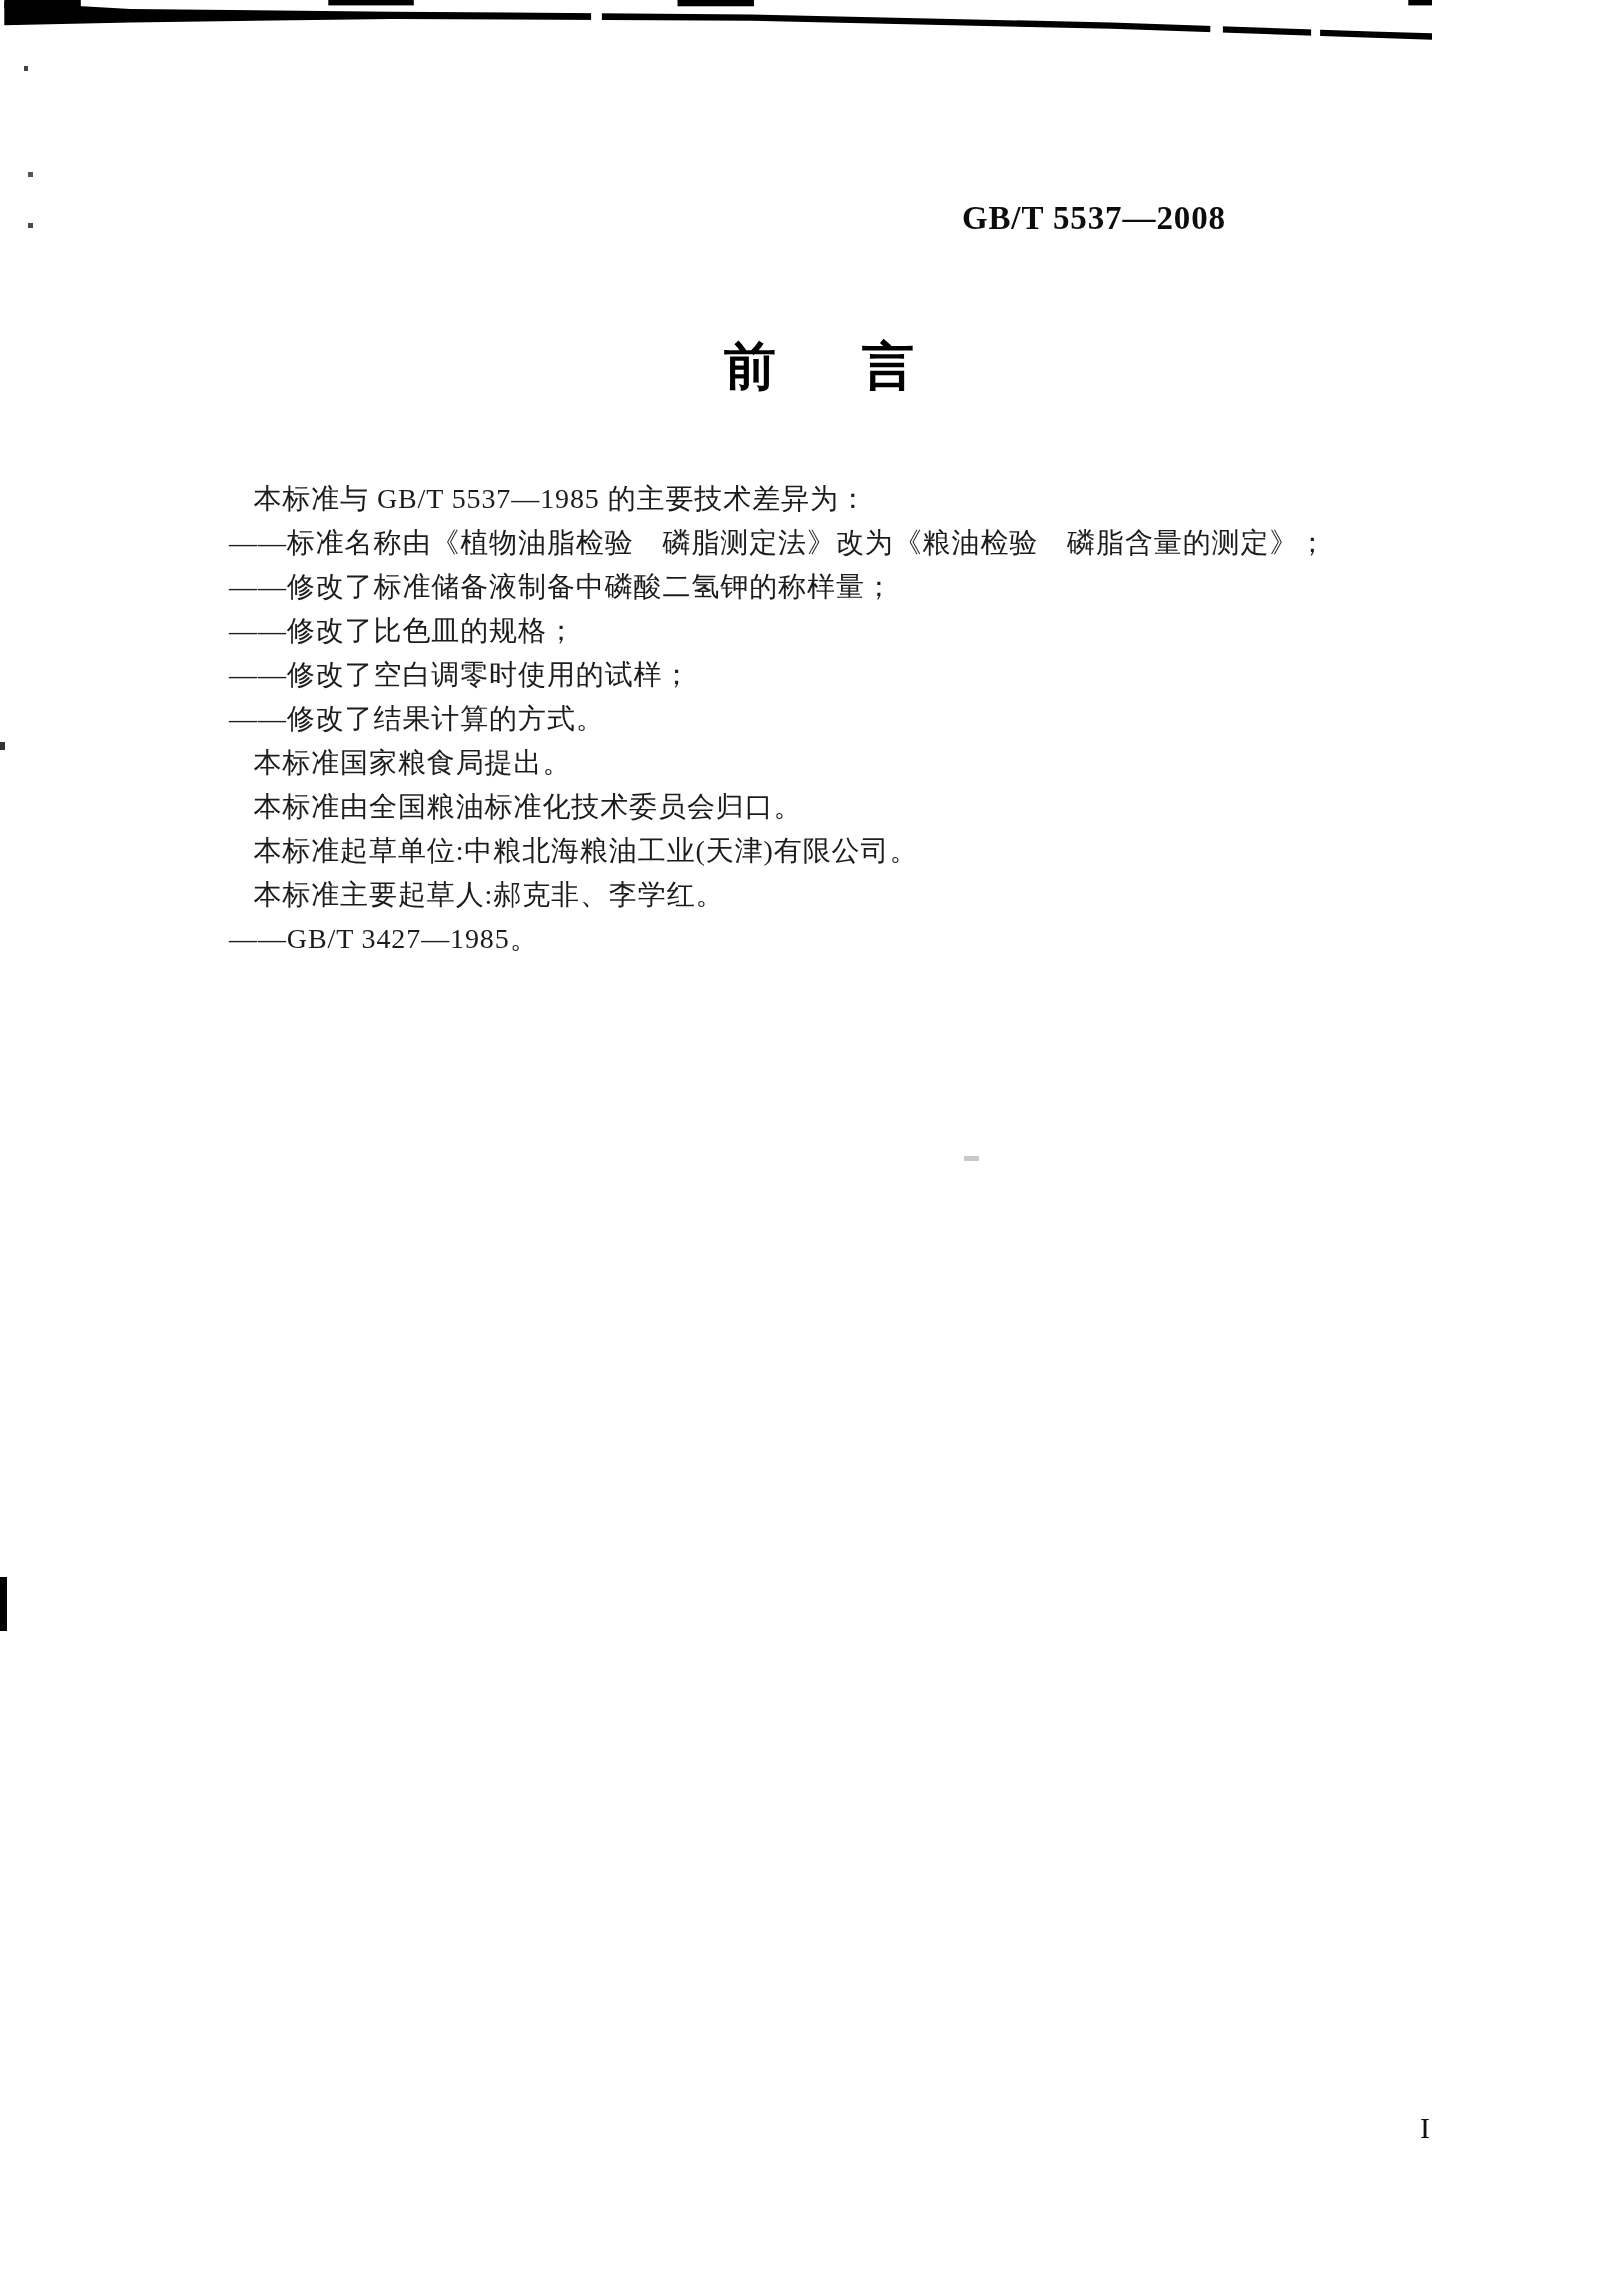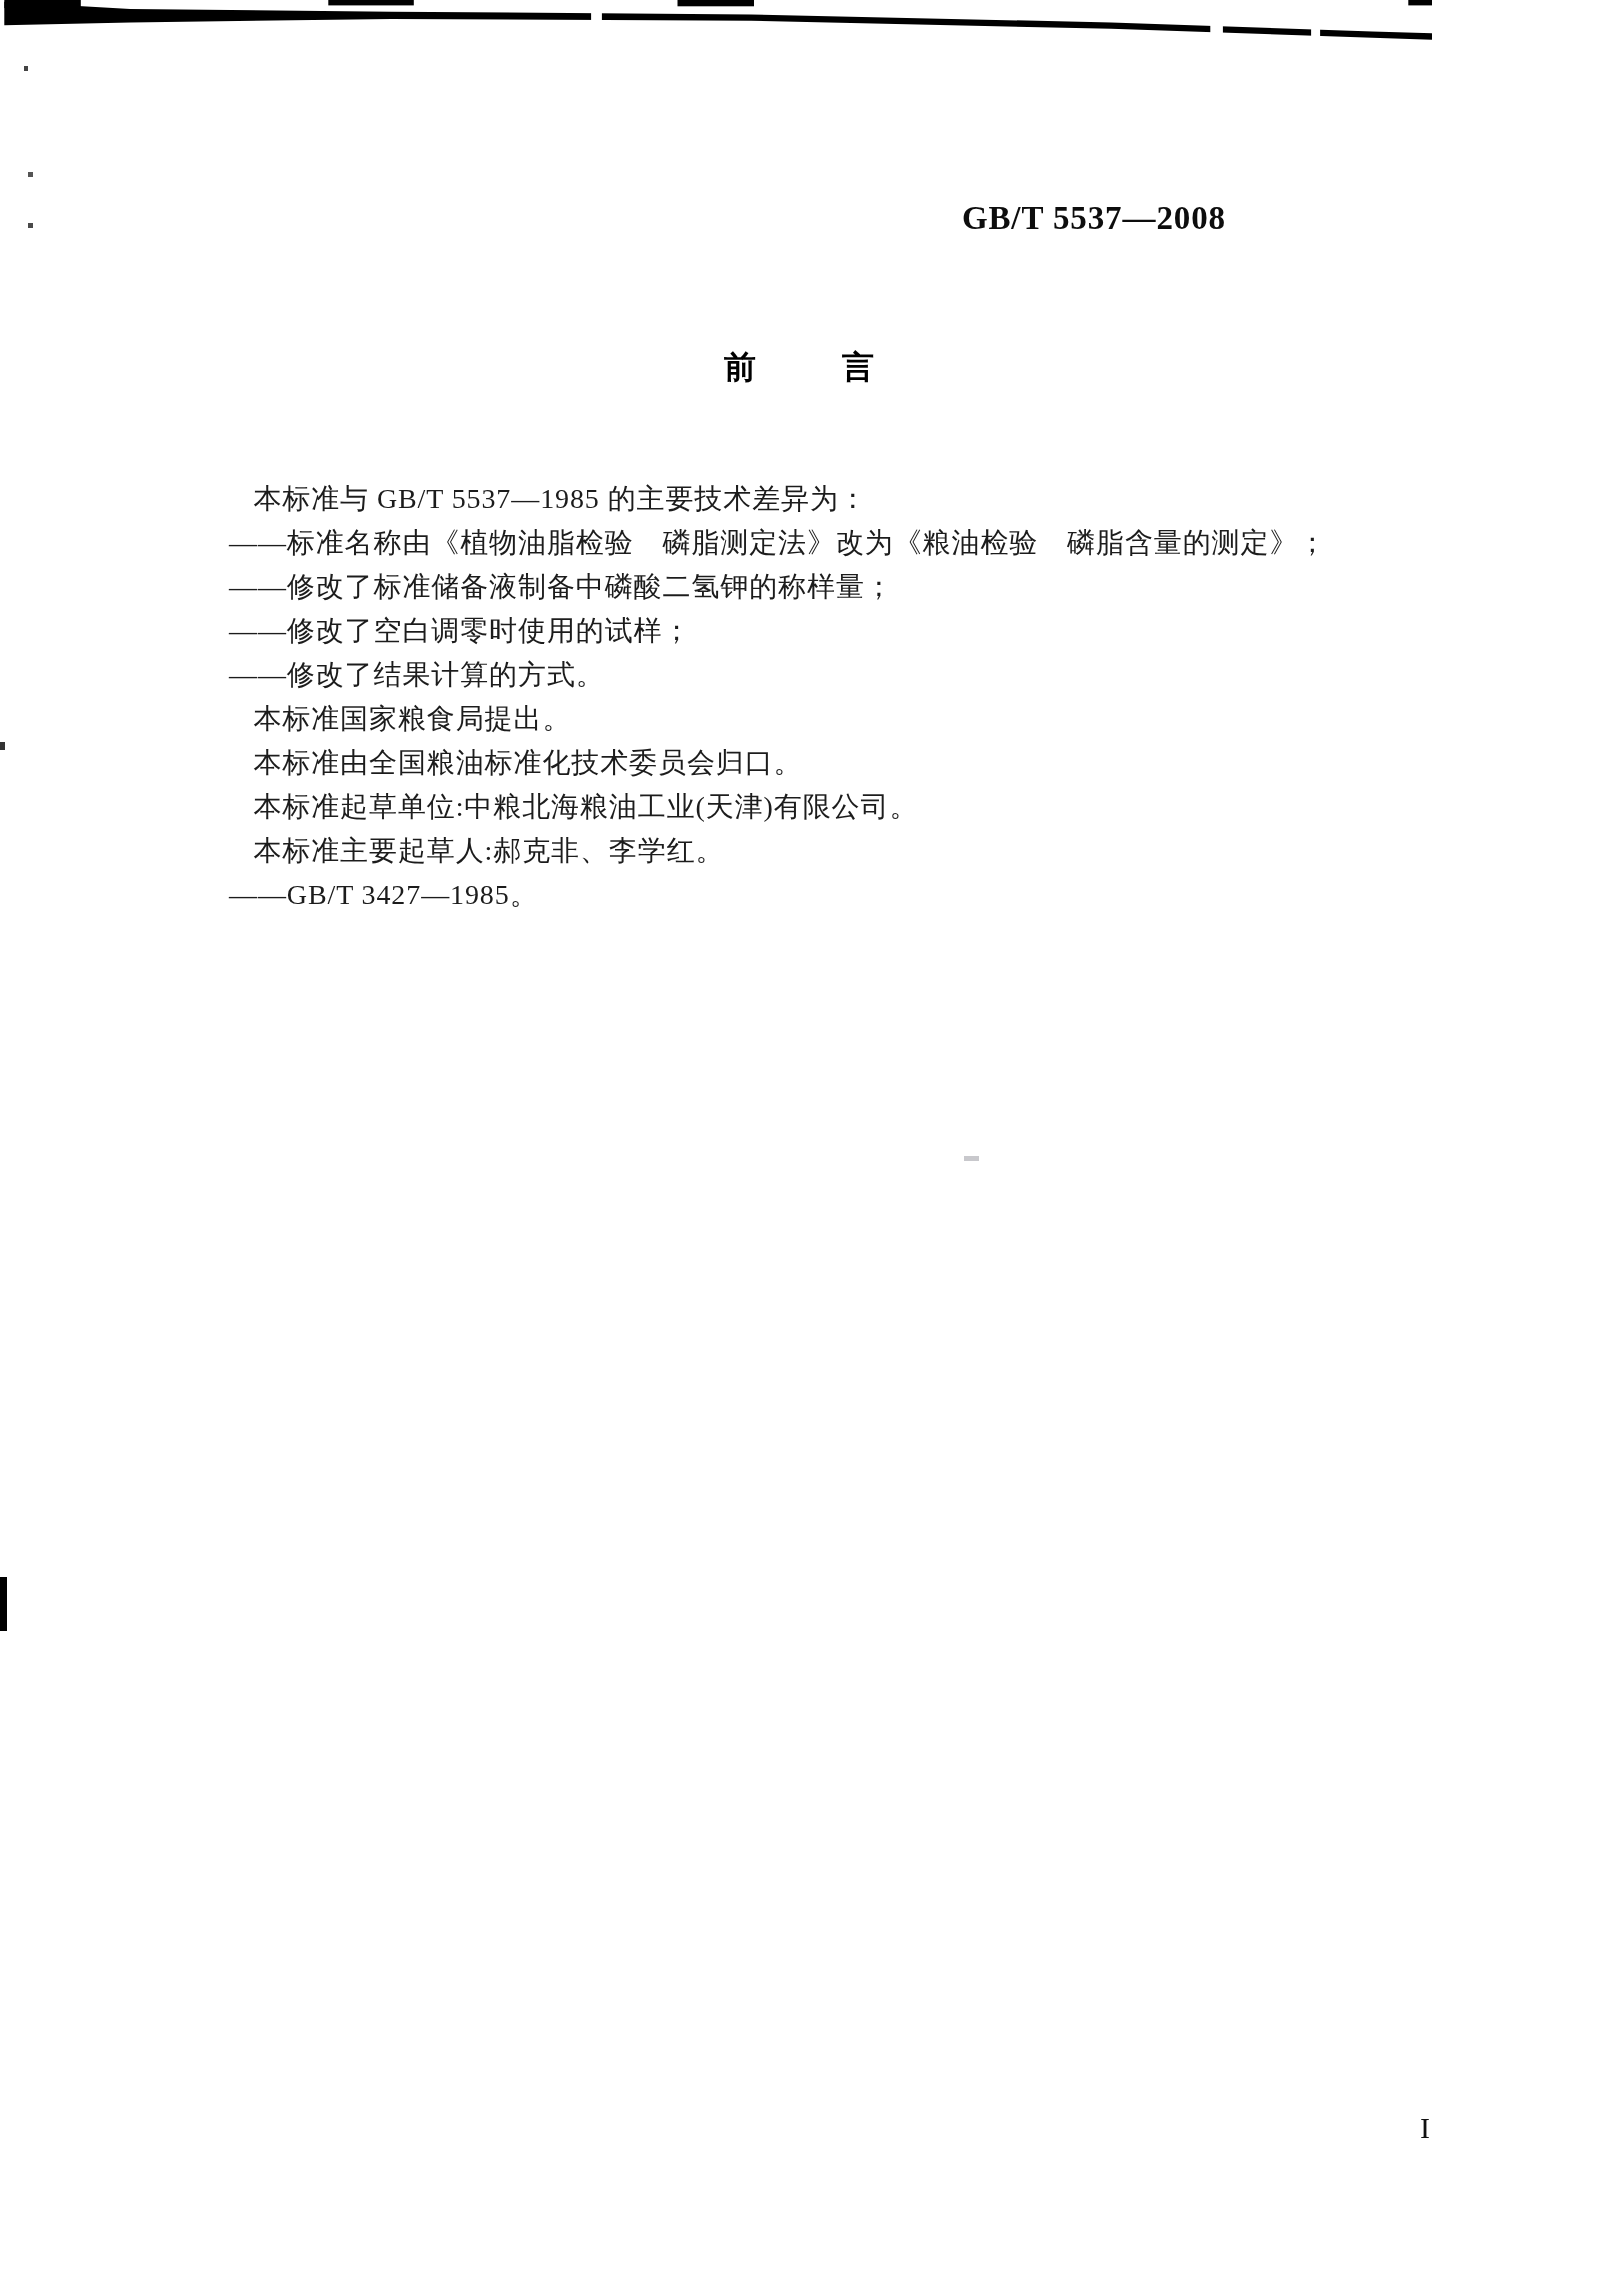--- a/index.html
+++ b/index.html
@@ -45,21 +45,21 @@
     font-weight: 700;
     letter-spacing: 0.9px;
     color: #0d0d0d;
     white-space: nowrap;
   }
   .doc-title {
     position: absolute;
     left: 724px;
     top: 346px;
     margin: 0;
-    font-size: 32px;
+    font-size: 52px;
     line-height: 42px;
     font-weight: 700;
     letter-spacing: 86px;   
     white-space: nowrap;
     color: #000;
   }
 
   
   .foreword {
     position: absolute;
@@ -110,20 +110,21 @@
   <span class="artifact faint-dash"></span>
 
   <div class="std-number">GB/T 5537—2008</div>
 
   <h1 class="doc-title">前言</h1>
 
   <div class="foreword">
     <div class="fw-line indent">本标准与 GB/T 5537—1985 的主要技术差异为：</div>
     <div class="fw-line dash">——标准名称由《植物油脂检验　磷脂测定法》改为《粮油检验　磷脂含量的测定》；</div>
     <div class="fw-line dash">——修改了标准储备液制备中磷酸二氢钾的称样量；</div>
+    <div class="fw-line dash">——修改了比色皿的规格；</div>
     <div class="fw-line dash">——修改了空白调零时使用的试样；</div>
     <div class="fw-line dash">——修改了结果计算的方式。</div>
     <div class="fw-line indent">本标准国家粮食局提出。</div>
     <div class="fw-line indent">本标准由全国粮油标准化技术委员会归口。</div>
     <div class="fw-line indent">本标准起草单位:中粮北海粮油工业(天津)有限公司。</div>
     <div class="fw-line indent">本标准主要起草人:郝克非、李学红。</div>
     <div class="fw-line dash">——GB/T 3427—1985。</div>
   </div>
 
   <div class="page-number">I</div>

